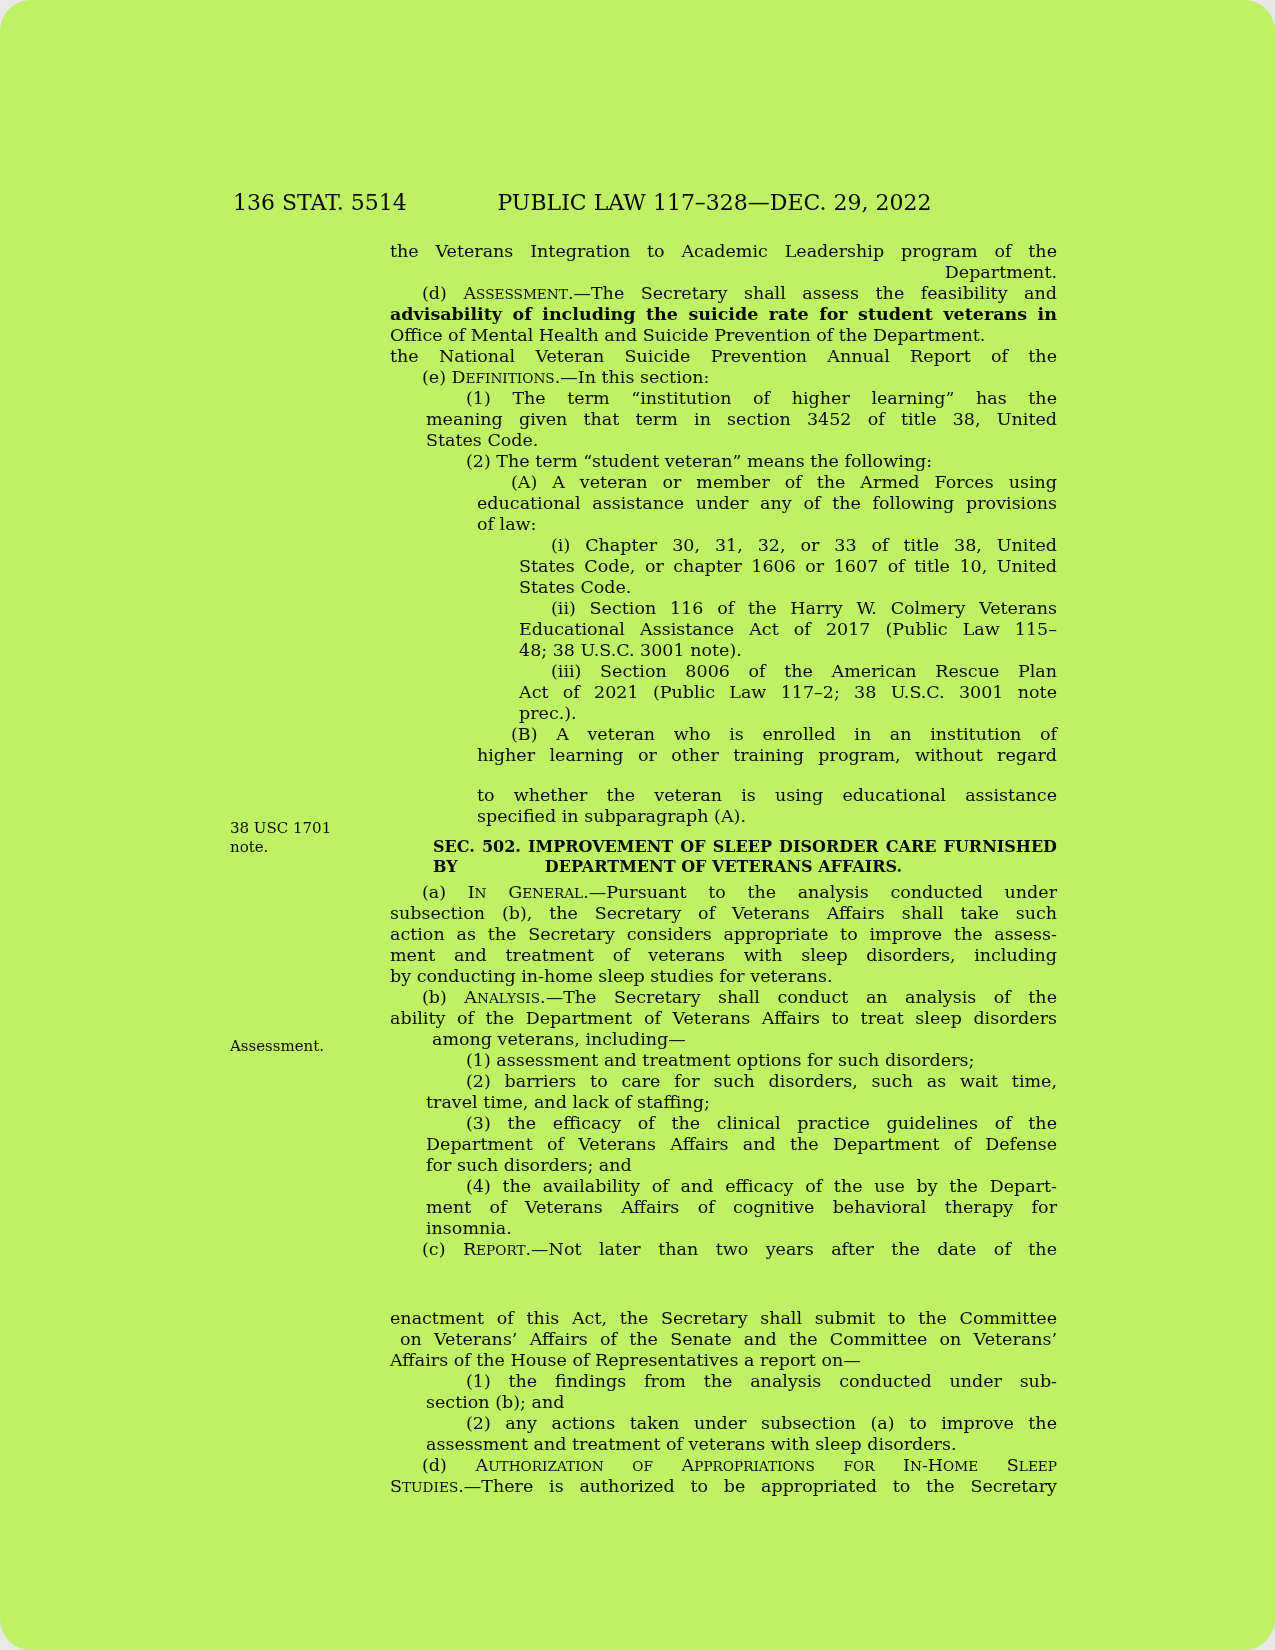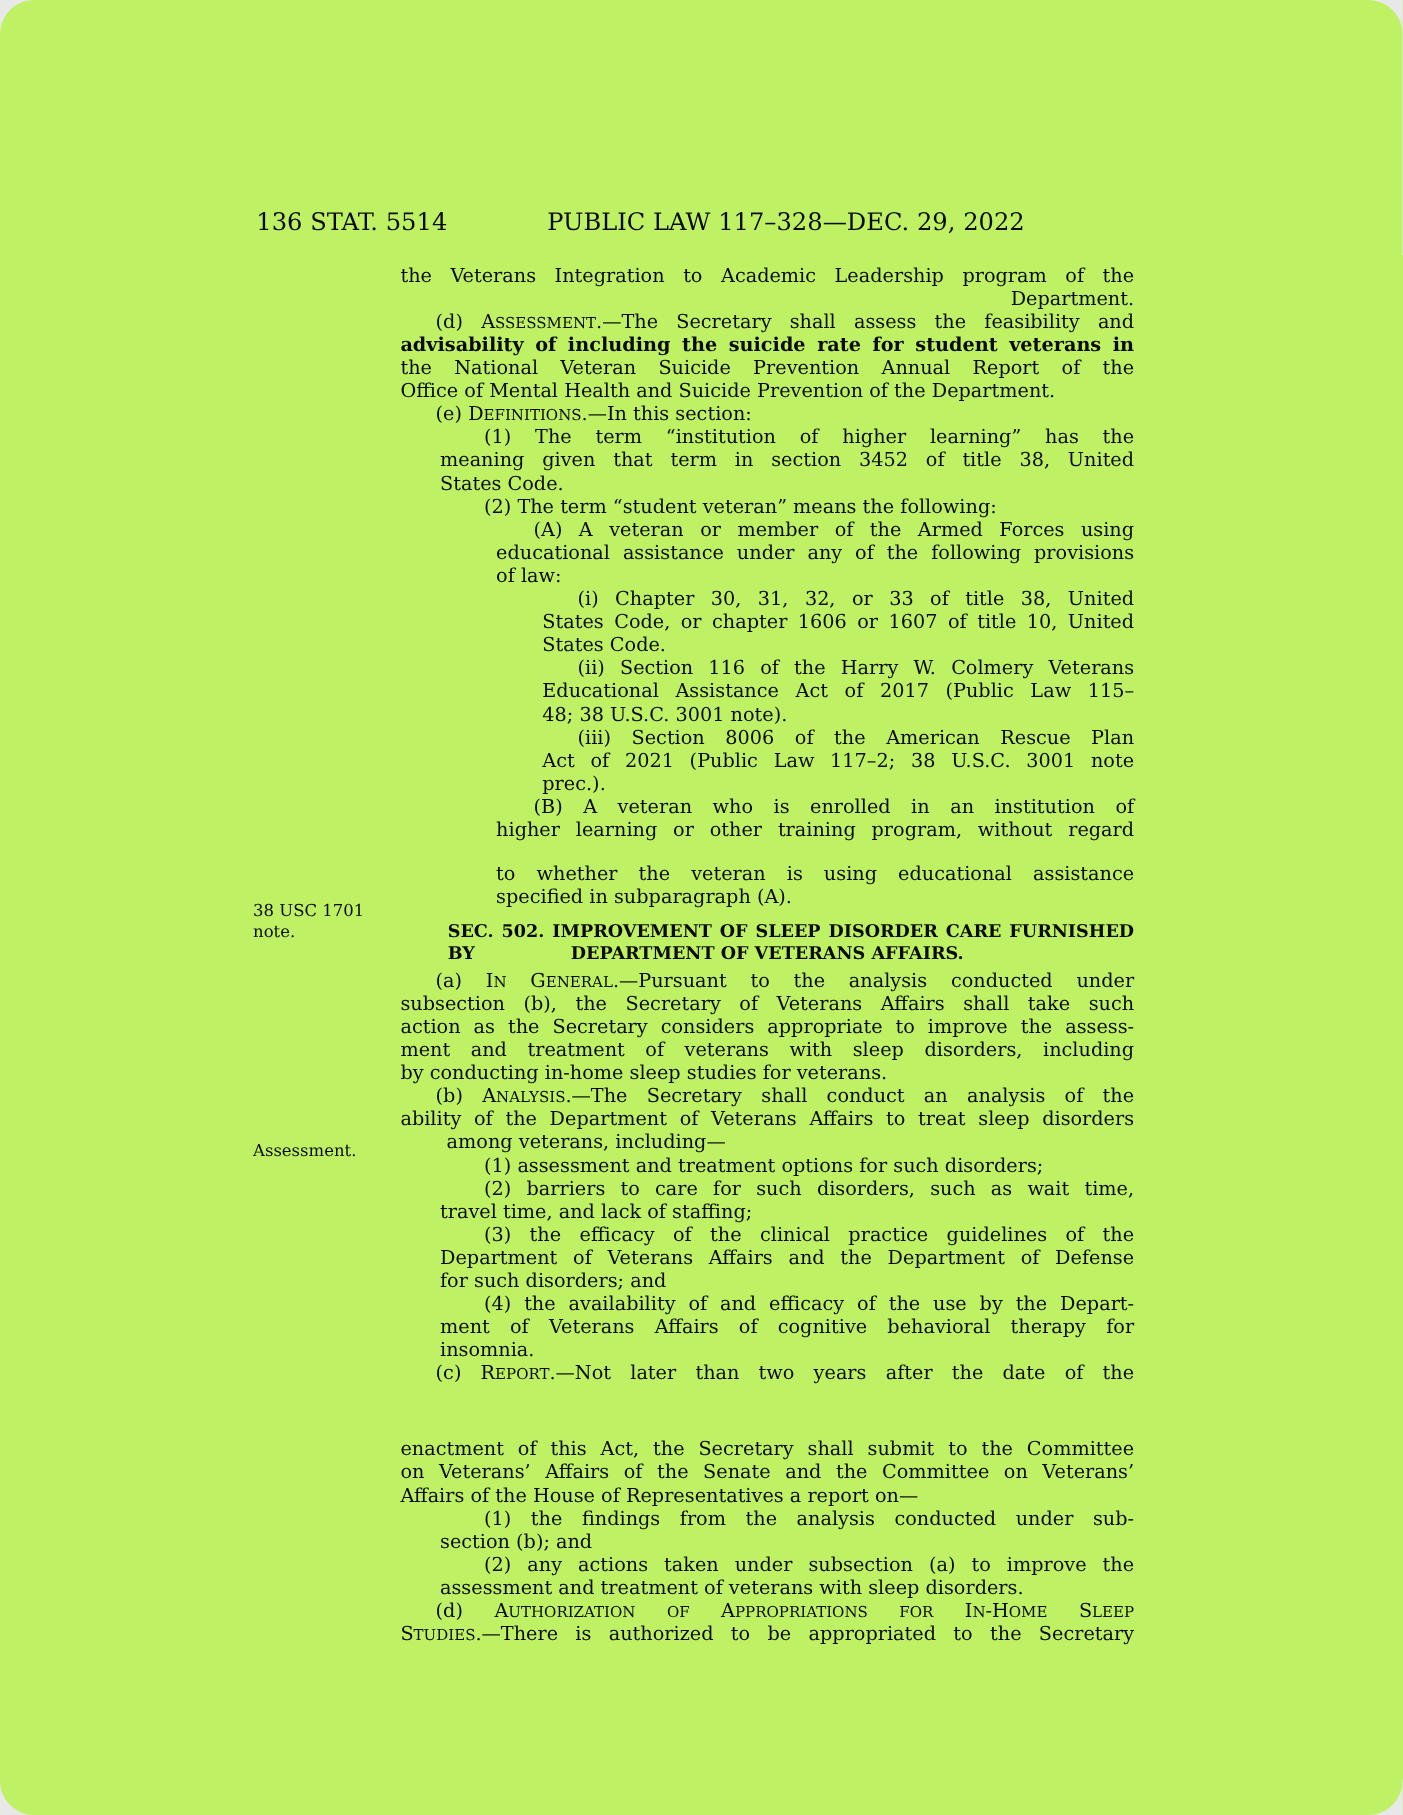--- a/index.html
+++ b/index.html
@@ -19,21 +19,21 @@
   }
   .hdr-left{left:233px;}
   .hdr-center{left:381px;width:667px;text-align:center;}
   .note{
     position:absolute;left:230px;width:140px;
     font-size:15px;line-height:19px;text-align:left;
   }
   .note-usc{top:819px;}
   .note-assessment{top:1037px;}
   .col{
-    position:absolute;left:364px;top:241px;width:667px;
+    position:absolute;left:390px;top:241px;width:667px;
     font-size:17.5px;
   }
   .ln{
     height:21px;line-height:21px;
     text-align:left;
     white-space:normal;
   }
   .jl{
     text-align:justify;
     text-align-last:justify;
@@ -65,22 +65,22 @@
   <div class="note note-assessment">
     <div>Assessment.</div>
   </div>
 
   <div class="col">
     <div id="part1">
         <div class="ln jl" style="padding-left: 0px;"><span>the Veterans Integration to Academic Leadership program of the</span></div>
         <div class="ln" style="padding-left: 0px; text-align: right;"><span>Department.</span></div>
         <div class="ln jl" style="padding-left: 0px; text-indent: 32px;"><span>(d) A</span><span class="sc">SSESSMENT</span><span>.—The Secretary shall assess the feasibility and</span></div>
         <div class="ln jl" style="padding-left: 0px; font-weight: bold;"><span>advisability of including the suicide rate for student veterans in</span></div>
+        <div class="ln" style="padding-left: 0px;"><span>Office of Mental Health and Suicide Prevention of the Department.</span></div>
         <div class="ln jl" style="padding-left: 0px;"><span>the National Veteran Suicide Prevention Annual Report of the</span></div>
-        <div class="ln" style="padding-left: 0px;"><span>Office of Mental Health and Suicide Prevention of the Department.</span></div>
         <div class="ln" style="padding-left: 0px; text-indent: 32px;"><span>(e) D</span><span class="sc">EFINITIONS</span><span>.—In this section:</span></div>
         <div class="ln jl" style="padding-left: 36px; text-indent: 40px;"><span>(1) The term “institution of higher learning” has the</span></div>
         <div class="ln jl" style="padding-left: 36px;"><span>meaning given that term in section 3452 of title 38, United</span></div>
         <div class="ln" style="padding-left: 36px;"><span>States Code.</span></div>
         <div class="ln" style="padding-left: 36px; text-indent: 40px;"><span>(2) The term “student veteran” means the following:</span></div>
         <div class="ln jl" style="padding-left: 87px; text-indent: 34px;"><span>(A) A veteran or member of the Armed Forces using</span></div>
         <div class="ln jl" style="padding-left: 87px;"><span>educational assistance under any of the following provisions</span></div>
         <div class="ln" style="padding-left: 87px;"><span>of law:</span></div>
         <div class="ln jl" style="padding-left: 129px; text-indent: 32px;"><span>(i) Chapter 30, 31, 32, or 33 of title 38, United</span></div>
         <div class="ln jl" style="padding-left: 129px;"><span>States Code, or chapter 1606 or 1607 of title 10, United</span></div>
@@ -113,21 +113,21 @@
         <div class="ln jl" style="padding-left: 36px; text-indent: 40px;"><span>(2) barriers to care for such disorders, such as wait time,</span></div>
         <div class="ln" style="padding-left: 36px;"><span>travel time, and lack of staffing;</span></div>
         <div class="ln jl" style="padding-left: 36px; text-indent: 40px;"><span>(3) the efficacy of the clinical practice guidelines of the</span></div>
         <div class="ln jl" style="padding-left: 36px;"><span>Department of Veterans Affairs and the Department of Defense</span></div>
         <div class="ln" style="padding-left: 36px;"><span>for such disorders; and</span></div>
         <div class="ln jl" style="padding-left: 36px; text-indent: 40px;"><span>(4) the availability of and efficacy of the use by the Depart-</span></div>
         <div class="ln jl" style="padding-left: 36px;"><span>ment of Veterans Affairs of cognitive behavioral therapy for</span></div>
         <div class="ln" style="padding-left: 36px;"><span>insomnia.</span></div>
         <div class="ln jl" style="padding-left: 0px; text-indent: 32px;"><span>(c) R</span><span class="sc">EPORT</span><span>.—Not later than two years after the date of the</span></div>
         <div class="ln jl" style="padding-left: 0px; margin-top: 48px;"><span>enactment of this Act, the Secretary shall submit to the Committee</span></div>
-        <div class="ln jl" style="padding-left: 0px;"><span>on Veterans’ Affairs of the Senate and the Committee on Veterans’</span></div>
+        <div class="ln jl" style="padding-left: 0px; margin-left: 10px;"><span>on Veterans’ Affairs of the Senate and the Committee on Veterans’</span></div>
         <div class="ln" style="padding-left: 0px;"><span>Affairs of the House of Representatives a report on—</span></div>
         <div class="ln jl" style="padding-left: 36px; text-indent: 40px;"><span>(1) the findings from the analysis conducted under sub-</span></div>
         <div class="ln" style="padding-left: 36px;"><span>section (b); and</span></div>
         <div class="ln jl" style="padding-left: 36px; text-indent: 40px;"><span>(2) any actions taken under subsection (a) to improve the</span></div>
         <div class="ln" style="padding-left: 36px;"><span>assessment and treatment of veterans with sleep disorders.</span></div>
         <div class="ln jl" style="padding-left: 0px; text-indent: 32px;"><span>(d) A</span><span class="sc">UTHORIZATION</span><span> </span><span class="sc">OF</span><span> A</span><span class="sc">PPROPRIATIONS</span><span> </span><span class="sc">FOR</span><span> I</span><span class="sc">N</span><span>-H</span><span class="sc">OME</span><span> S</span><span class="sc">LEEP</span></div>
         <div class="ln jl" style="padding-left: 0px;"><span>S</span><span class="sc">TUDIES</span><span>.—There is authorized to be appropriated to the Secretary</span></div>
       </div>
   </div>
 

